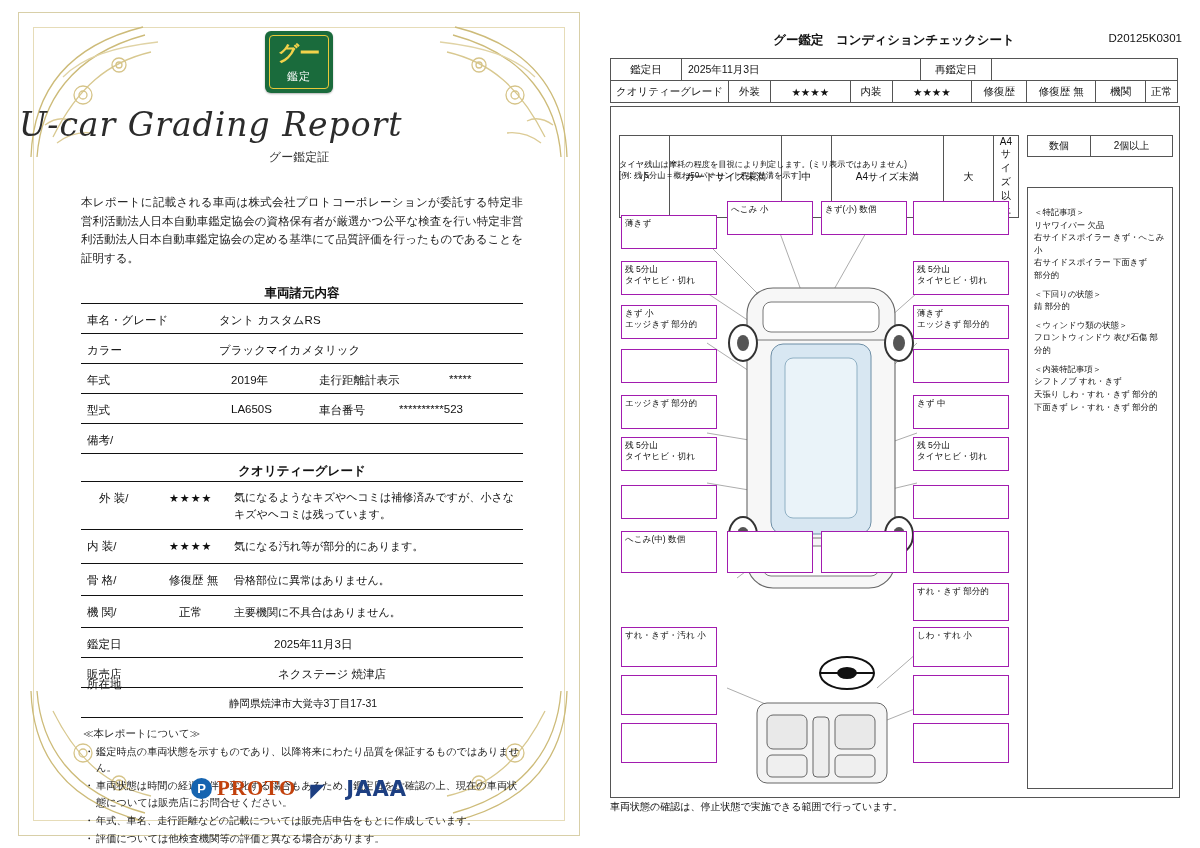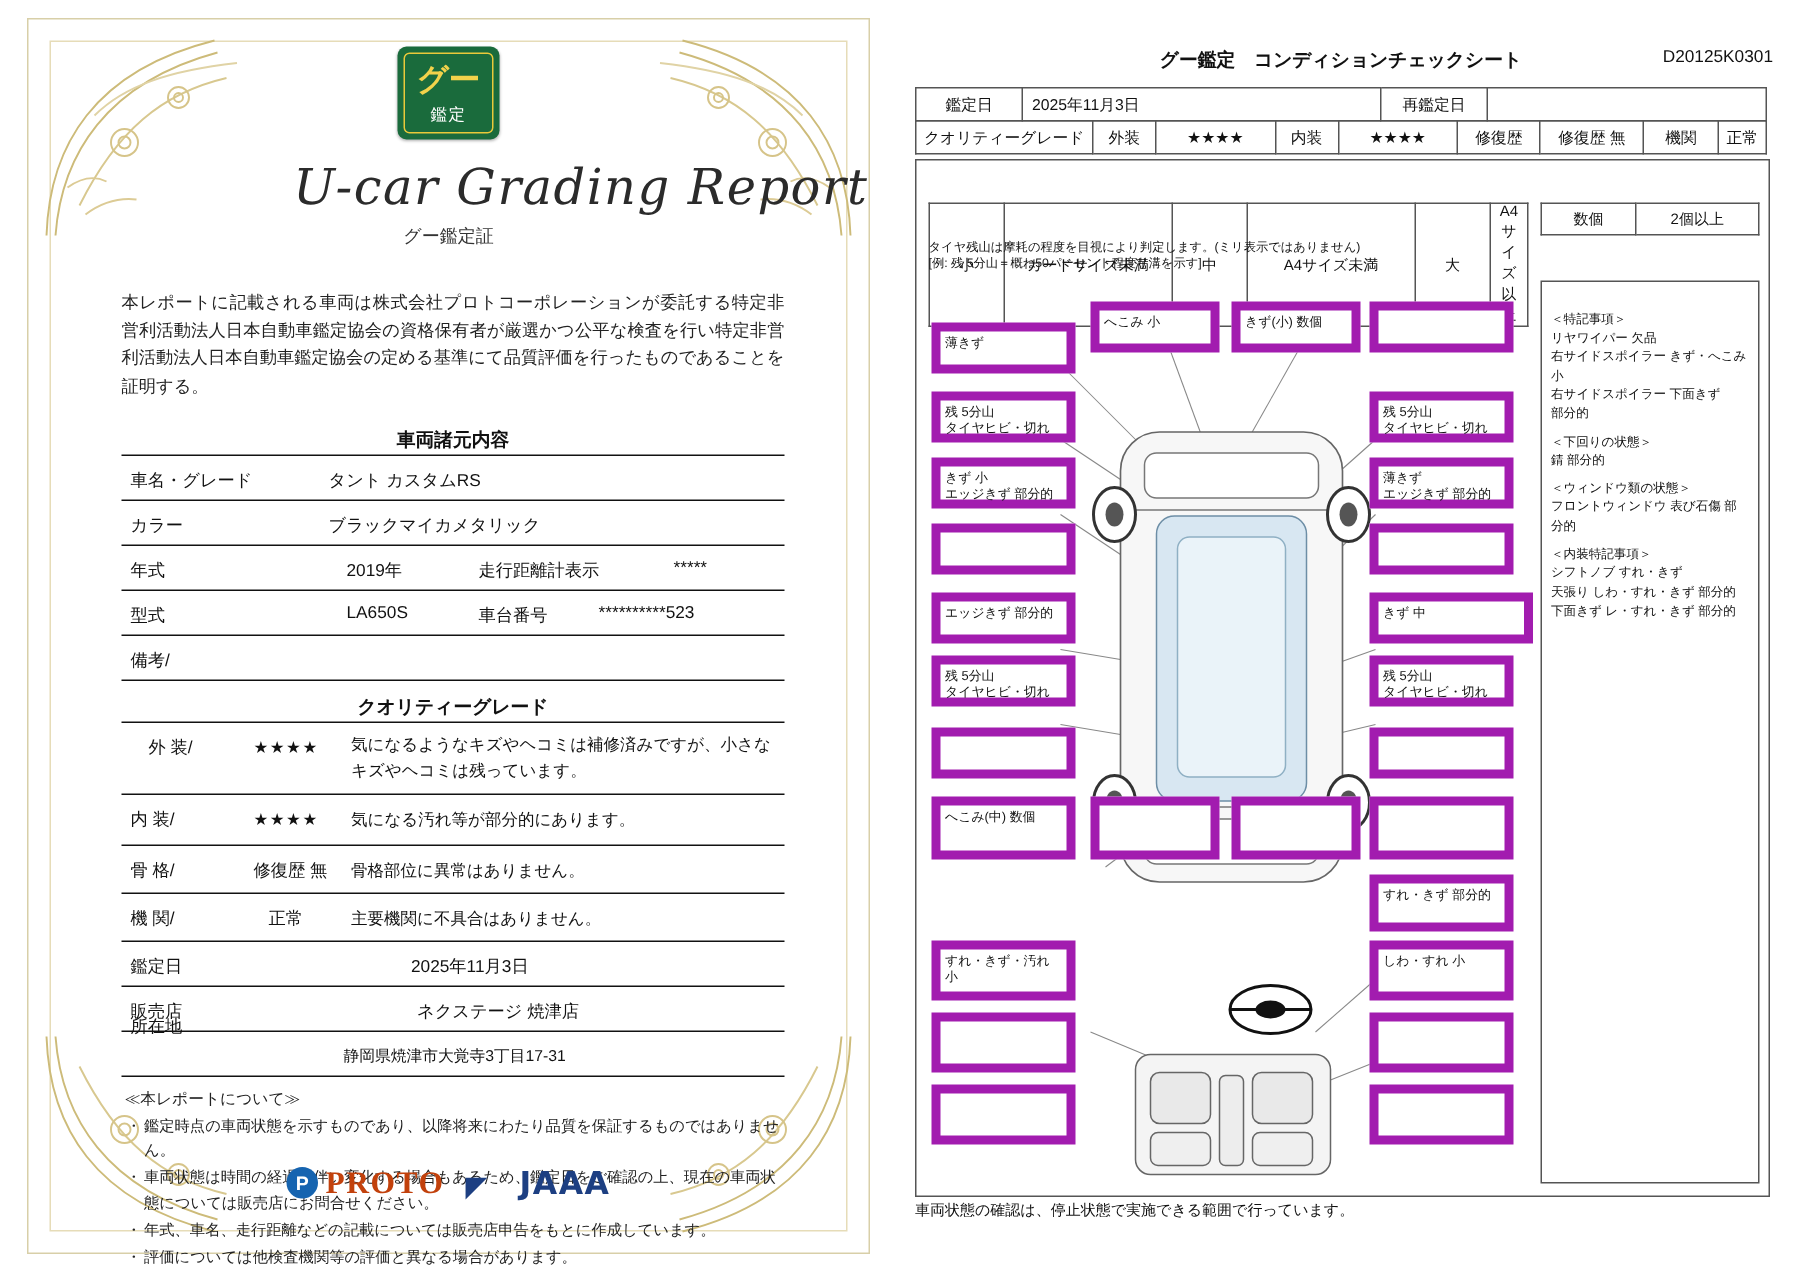--- a/index.html
+++ b/index.html
@@ -15,21 +15,21 @@
   .c-tr{right:4px;top:4px;transform:scaleX(-1);}
   .c-bl{left:4px;bottom:4px;transform:scaleY(-1);}
   .c-br{right:4px;bottom:4px;transform:scale(-1,-1);}
 
   .logo{position:absolute;left:50%;top:18px;transform:translateX(-50%);width:68px;height:62px;}
   .logo .shield{width:68px;height:62px;background:#1a6b3c;border-radius:6px;position:relative;box-shadow:0 1px 2px rgba(0,0,0,.3);}
   .logo .shield:after{content:"";position:absolute;left:4px;top:4px;right:4px;bottom:4px;border:1px solid #e9c93a;border-radius:4px;}
   .logo .gtxt{position:absolute;left:0;right:0;top:8px;text-align:center;color:#f2d24b;font-size:21px;font-weight:bold;}
   .logo .ktxt{position:absolute;left:0;right:0;bottom:9px;text-align:center;color:#ffffff;font-size:11px;letter-spacing:1px;}
 
-  .title{position:absolute;left:0;right:0;top:92px;text-align:right;font-family:"DejaVu Serif",serif;font-style:italic;font-size:33px;color:#2b2b2b;letter-spacing:1px;}
+  .title{position:absolute;left:0;right:0;top:92px;text-align:left;font-family:"DejaVu Serif",serif;font-style:italic;font-size:33px;color:#2b2b2b;letter-spacing:1px;}
   .subtitle{position:absolute;left:0;right:0;top:136px;text-align:center;font-size:12px;color:#333;}
 
   .lead{position:absolute;left:62px;right:56px;top:180px;font-size:11.5px;line-height:1.62;color:#222;text-align:justify;}
 
   .sec-head{position:absolute;left:62px;right:56px;font-size:12.5px;text-align:center;font-weight:bold;color:#111;}
   .hr{position:absolute;left:62px;right:56px;border-top:1px solid #111;}
 
   .rowlbl{position:absolute;font-size:11.5px;color:#111;}
   .rowval{position:absolute;font-size:11.5px;color:#111;}
   .stars{letter-spacing:1px;font-size:11px;}
@@ -62,21 +62,21 @@
   .big{position:absolute;left:4px;top:88px;width:568px;height:690px;border:1px solid #555;}
   .big-head{position:absolute;left:0;right:0;top:0;height:22px;line-height:22px;text-align:center;font-size:11px;font-weight:bold;border-bottom:1px solid #555;}
 
   .legend{position:absolute;left:8px;top:28px;width:400px;}
   .legend td{border:1px solid #555;height:20px;font-size:10px;padding:0 6px;text-align:center;}
   .legend2{position:absolute;left:416px;top:28px;width:146px;}
   .legend2 td{border:1px solid #555;height:20px;font-size:10px;padding:0 6px;text-align:center;}
   .legend-note{position:absolute;left:8px;top:52px;width:400px;font-size:8.2px;line-height:1.35;color:#111;}
 
   .diagram{position:absolute;left:6px;top:76px;width:404px;height:606px;}
-  .nbox{position:absolute;border:6px solid #a21caf;background:#fff;font-size:8.6px;line-height:1.3;padding:2px 3px;box-sizing:border-box;color:#111;}
+  .nbox{position:absolute;border:1px solid #a21caf;background:#fff;font-size:8.6px;line-height:1.3;padding:2px 3px;box-sizing:border-box;color:#111;}
 
   .rightcol{position:absolute;left:416px;top:80px;width:146px;height:602px;border:1px solid #555;padding:6px 6px;box-sizing:border-box;font-size:8.4px;line-height:1.5;}
   .rightcol .h{margin-top:6px;}
   .rightcol .h:first-child{margin-top:12px;}
 
   .footnote{position:absolute;left:4px;top:782px;font-size:10px;}
 </style>
 </head>
 <body>
 
@@ -365,21 +365,21 @@
 
         <div class="nbox" style="left:4px;top:122px;width:96px;height:34px;white-space:pre-line">きず 小
 エッジきず 部分的</div>
         <div class="nbox" style="left:296px;top:122px;width:96px;height:34px;white-space:pre-line">薄きず
 エッジきず 部分的</div>
 
         <div class="nbox" style="left:4px;top:166px;width:96px;height:34px"></div>
         <div class="nbox" style="left:296px;top:166px;width:96px;height:34px"></div>
 
         <div class="nbox" style="left:4px;top:212px;width:96px;height:34px">エッジきず 部分的</div>
-        <div class="nbox" style="left:296px;top:212px;width:109px;height:34px">きず 中</div>
+        <div class="nbox" style="left:296px;top:212px;width:96px;height:34px">きず 中</div>
 
         <div class="nbox" style="left:4px;top:254px;width:96px;height:34px;white-space:pre-line">残 5分山
 タイヤヒビ・切れ</div>
         <div class="nbox" style="left:296px;top:254px;width:96px;height:34px;white-space:pre-line">残 5分山
 タイヤヒビ・切れ</div>
 
         <div class="nbox" style="left:4px;top:302px;width:96px;height:34px"></div>
         <div class="nbox" style="left:296px;top:302px;width:96px;height:34px"></div>
 
         <div class="nbox" style="left:4px;top:348px;width:96px;height:42px">へこみ(中) 数個</div>

